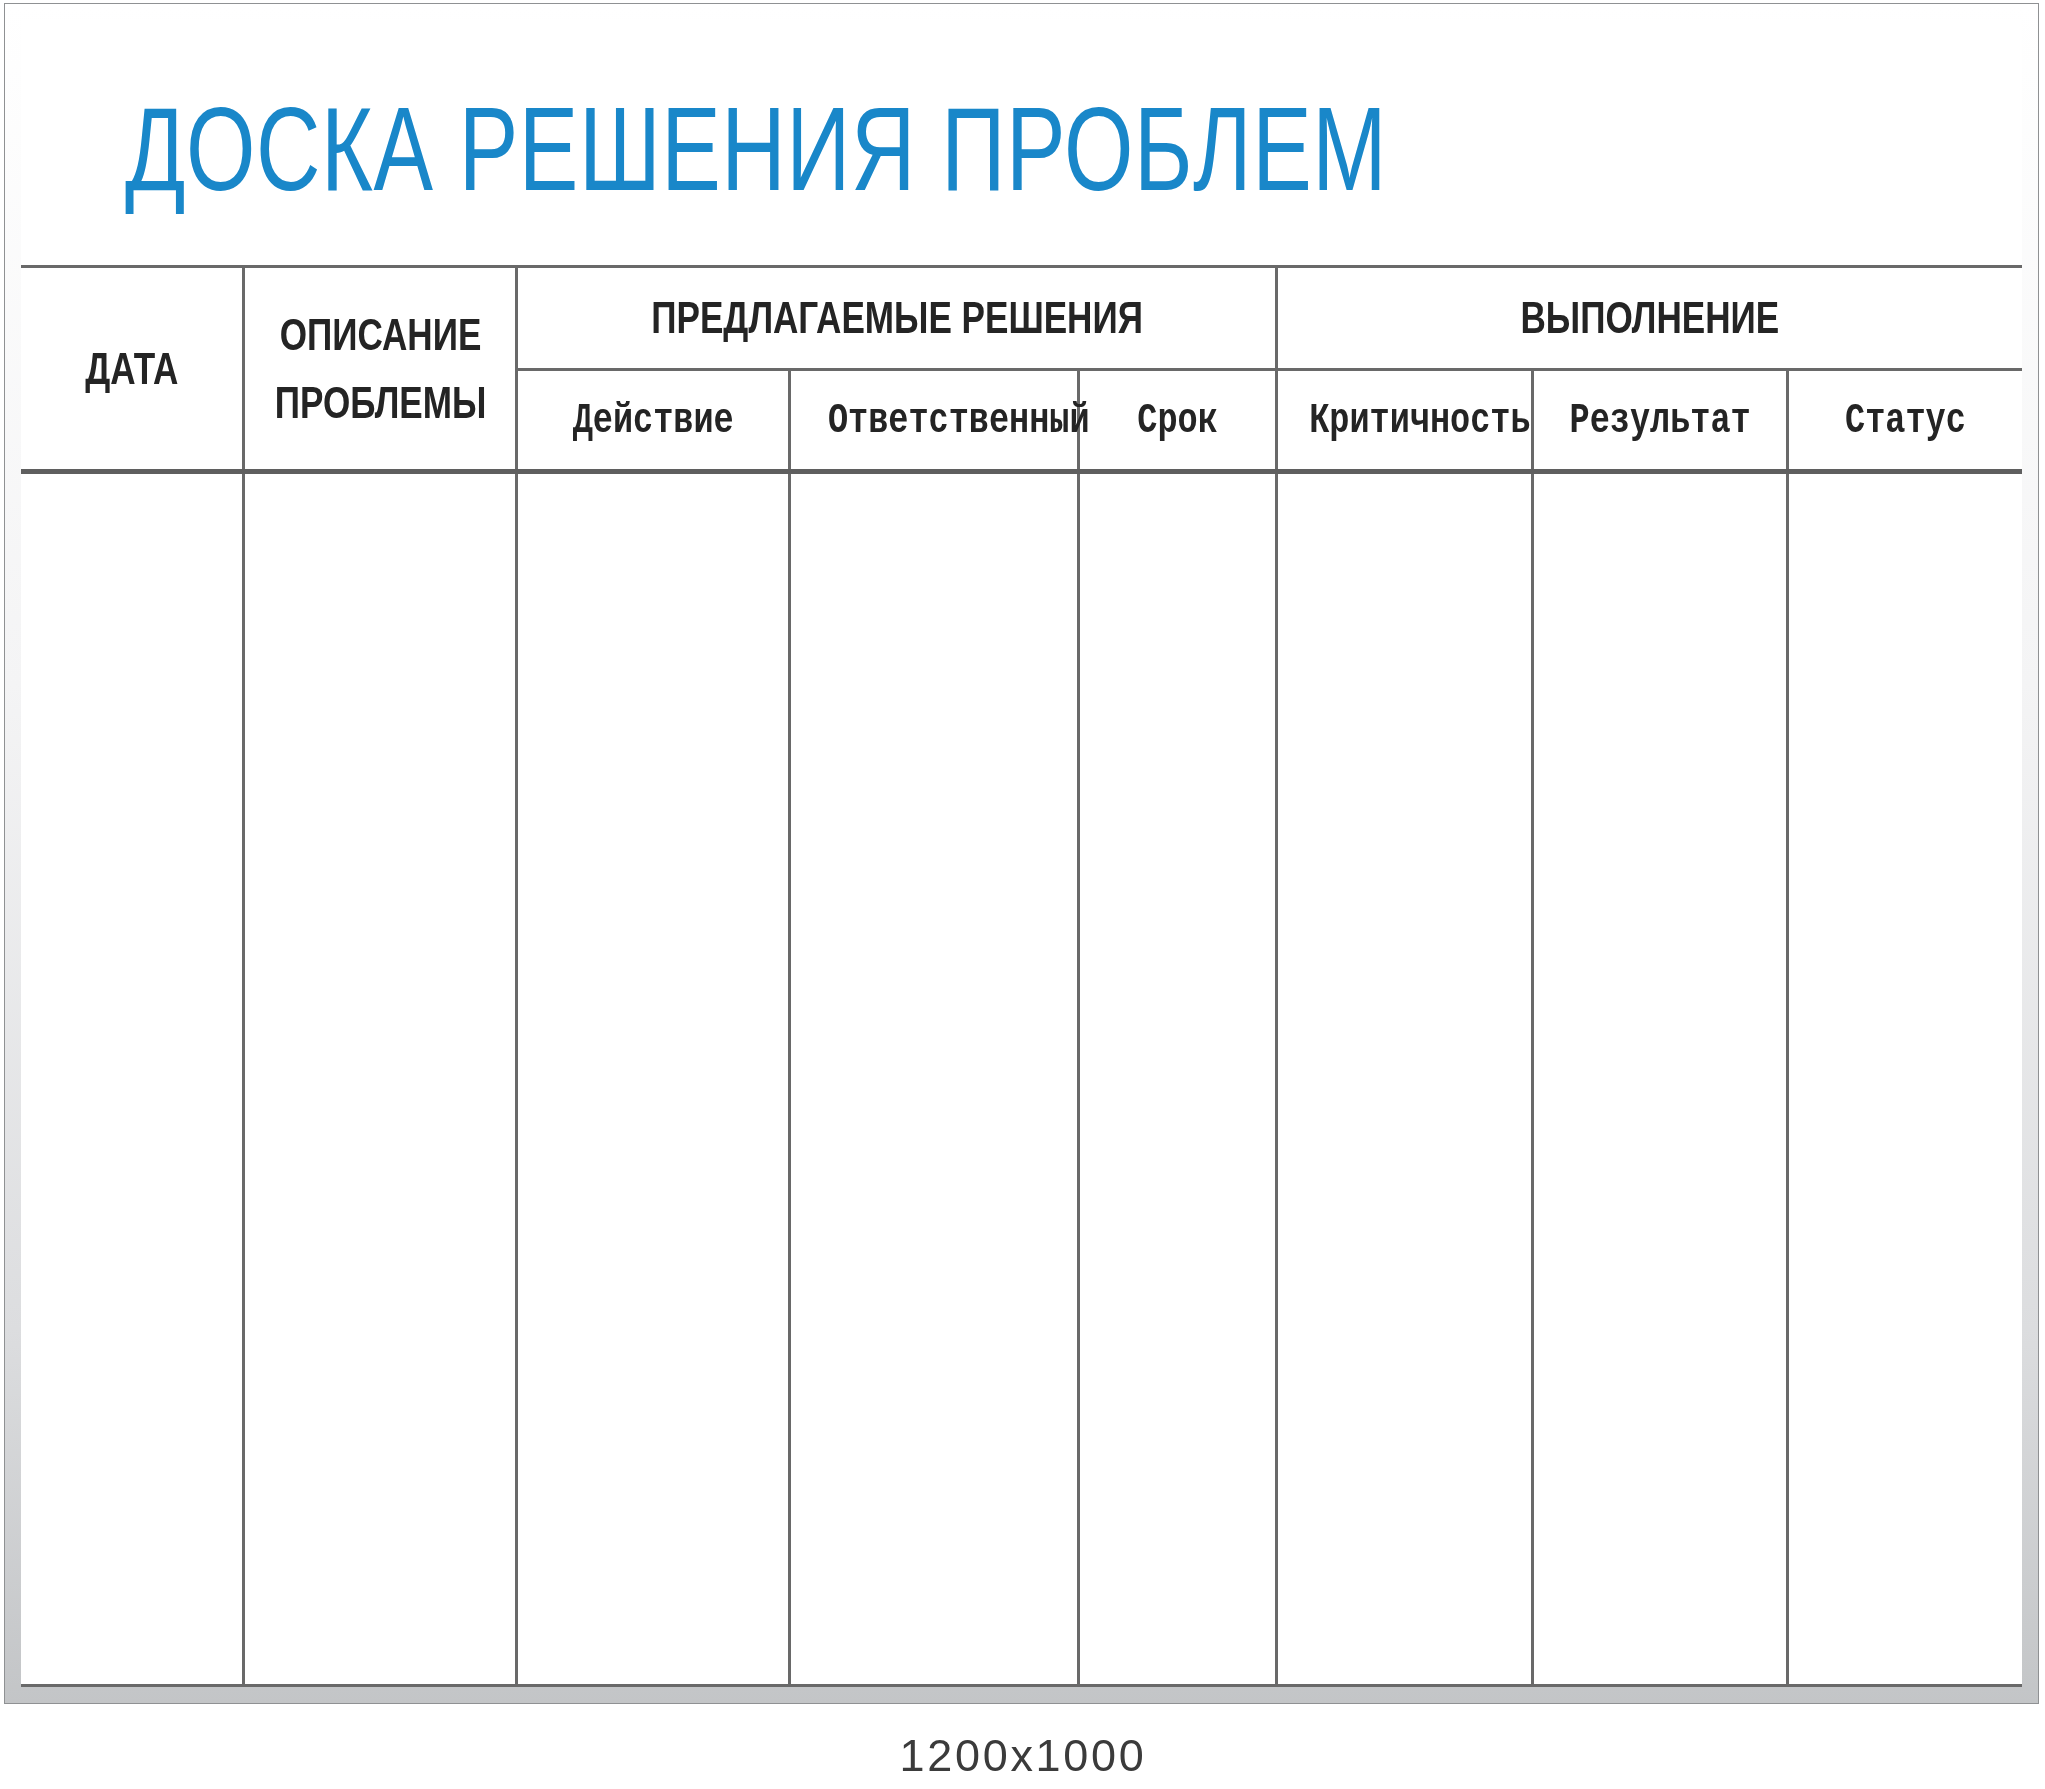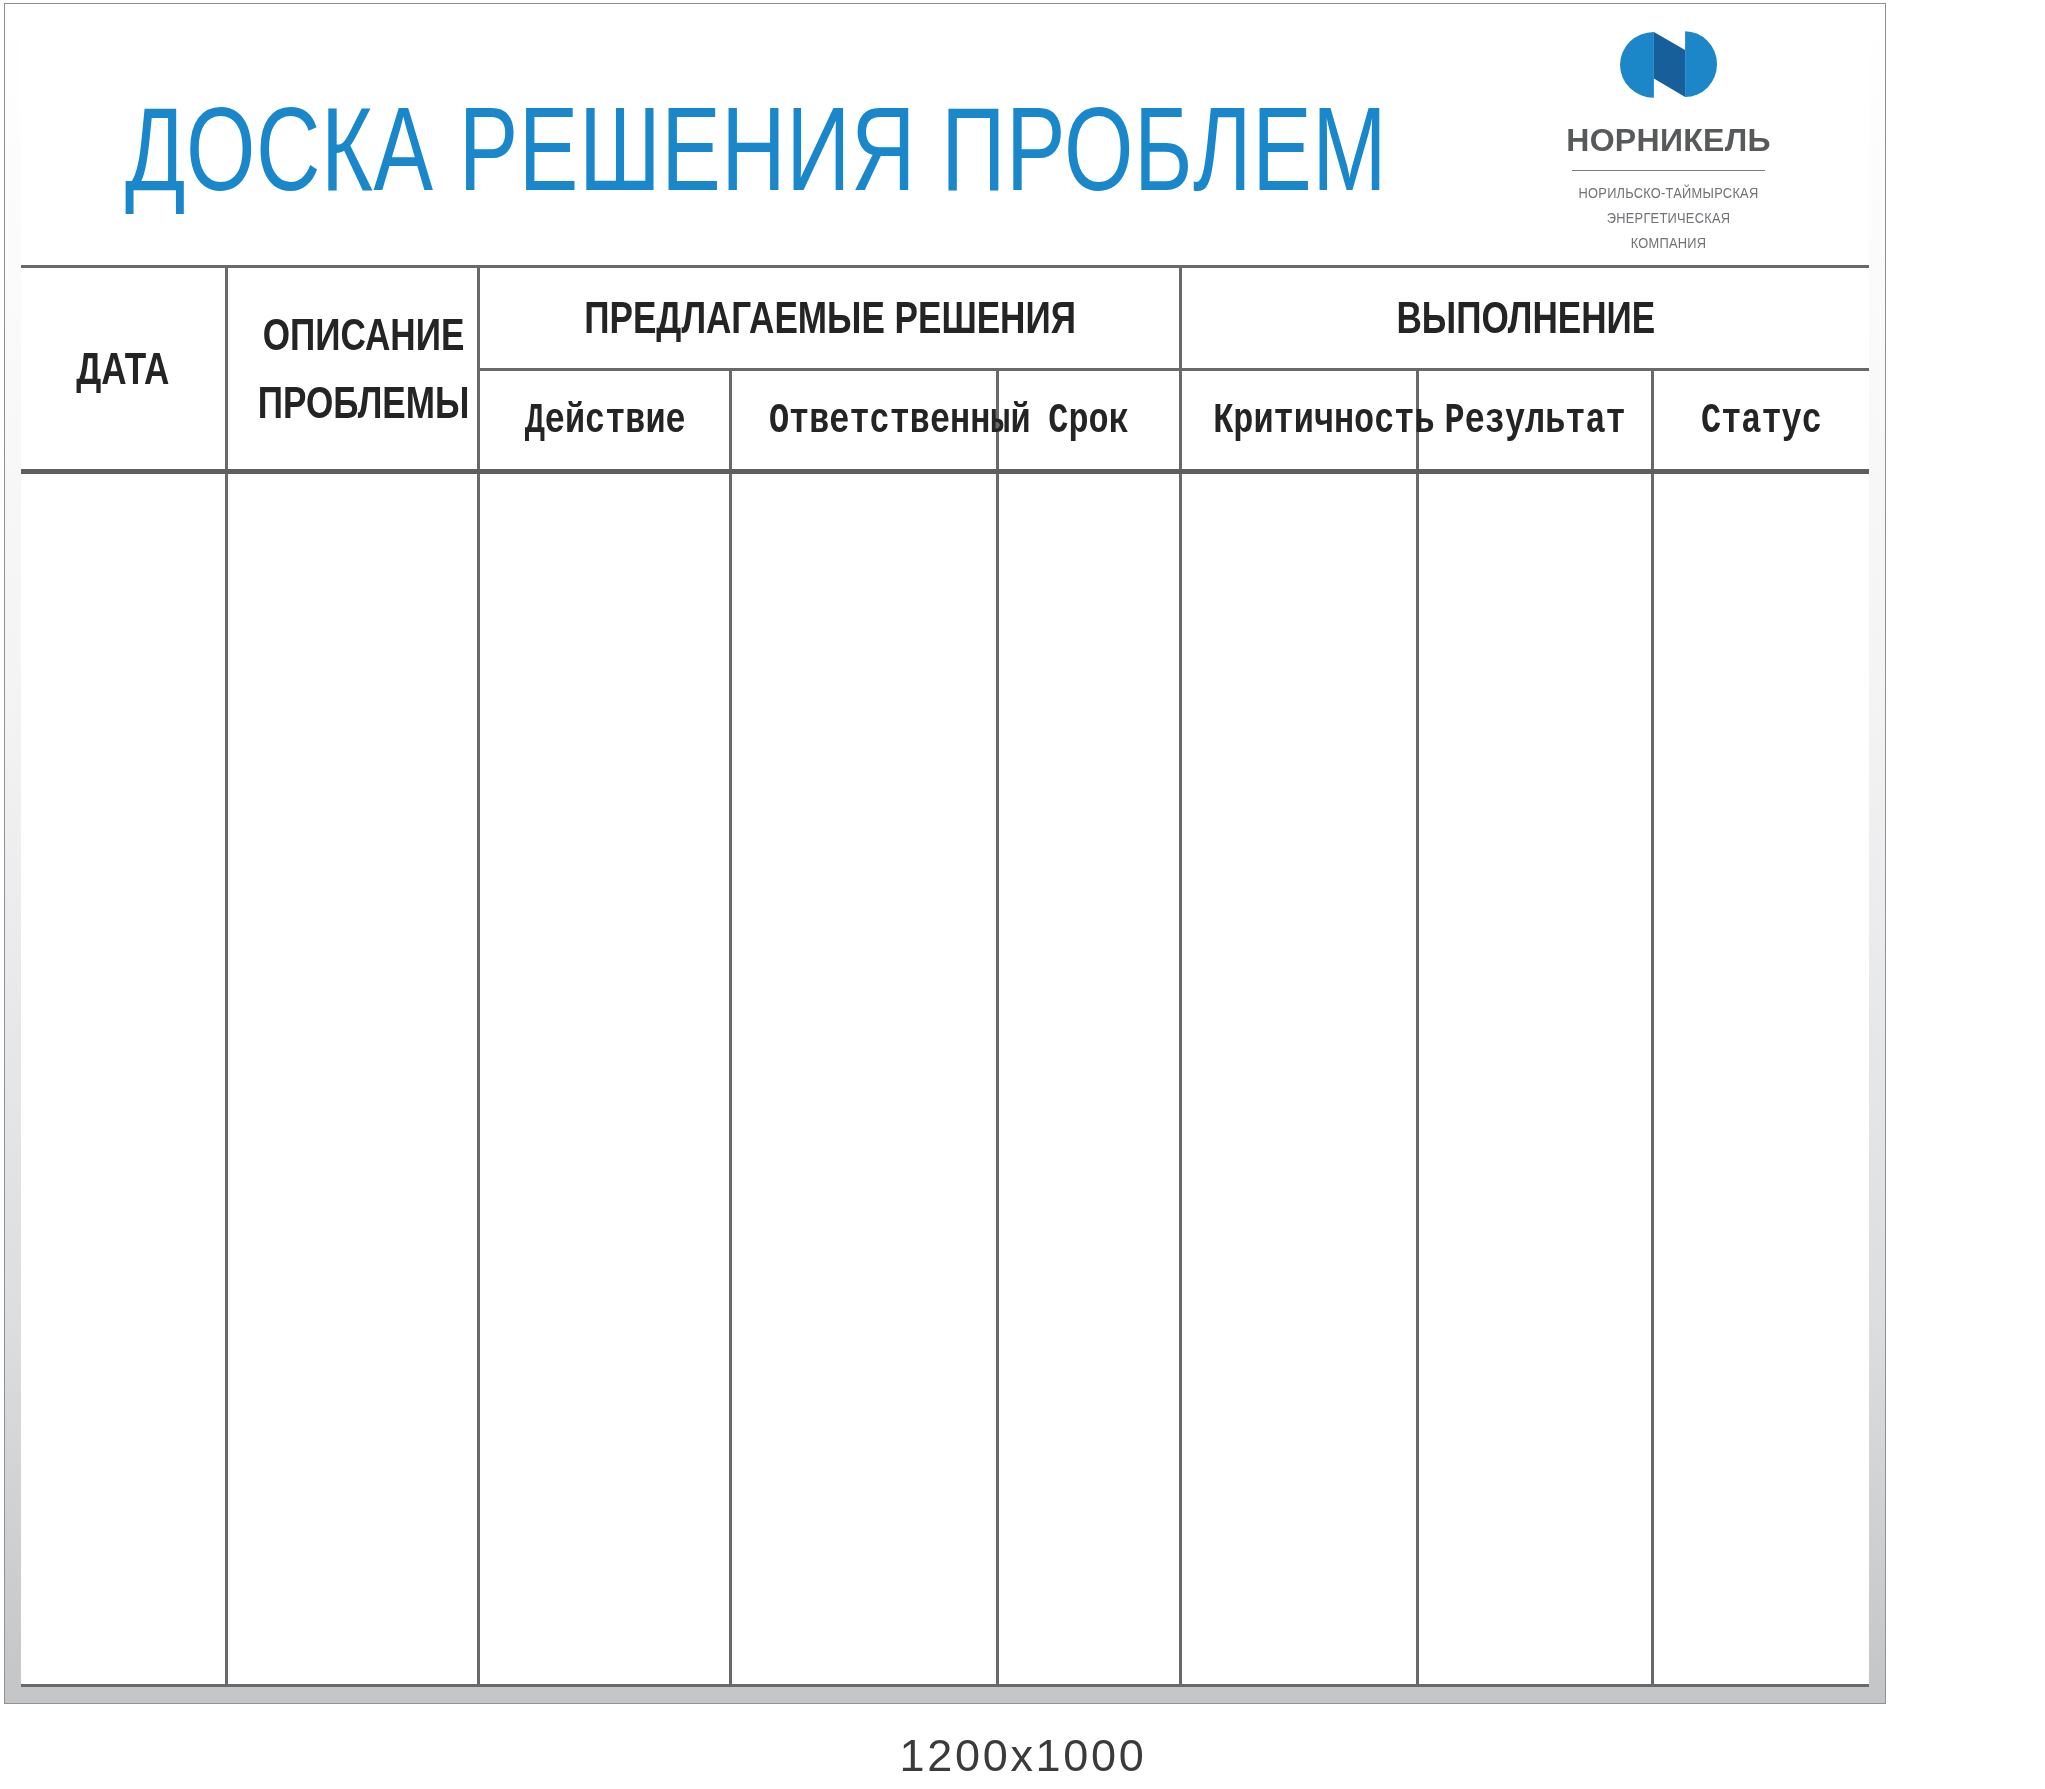--- a/index.html
+++ b/index.html
@@ -3,21 +3,21 @@
 <meta charset="utf-8">
 <style>
   html,body{margin:0;padding:0;}
   body{
     width:2046px;height:1789px;position:relative;overflow:hidden;
     background:#ffffff;font-family:"Liberation Sans",sans-serif;
   }
 
   
   .board{
-    position:absolute;left:4px;top:3.3px;width:1882px;height:1701px;
+    position:absolute;left:4px;top:3.3px;width:2035px;height:1701px;
     box-sizing:border-box;border:1.3px solid #8f9193;padding:16px;
     background:linear-gradient(to bottom,#ffffff 0%,#f4f4f5 40%,#dcdddf 78%,#c3c5c7 100%);
   }
   .surface{position:relative;width:100%;height:100%;background:#ffffff;}
 
   
   .header-zone{position:absolute;top:0;left:0;right:0;height:245px;}
   .main-title{
     position:absolute;left:104px;top:69px;
     font-size:119px;line-height:1;color:#1987c9;white-space:nowrap;
@@ -68,34 +68,20 @@
 </style>
 </head>
 <body>
 
 <div class="board">
   <div class="surface">
 
     <div class="header-zone">
       <div class="main-title">ДОСКА РЕШЕНИЯ ПРОБЛЕМ</div>
 
-      <div class="logo">
-        <svg class="n-mark" viewBox="0 0 146 100" xmlns="http://www.w3.org/2000/svg">
-          <path d="M 51 1 A 51 49.5 0 0 0 51 100 Z" fill="#1b87c9"></path>
-          <path d="M 98 0 A 48 49.5 0 0 1 98 99 Z" fill="#1b87c9"></path>
-          <path d="M 51 1 L 98 28 L 98 99 L 51 71 Z" fill="#175f9b"></path>
-        </svg>
-        <div class="brand">НОРНИКЕЛЬ</div>
-        <div class="logo-divider"></div>
-        <div class="logo-subtitle">
-          <div>НОРИЛЬСКО-ТАЙМЫРСКАЯ</div>
-          <div>ЭНЕРГЕТИЧЕСКАЯ</div>
-          <div>КОМПАНИЯ</div>
-        </div>
-      </div>
     </div>
 
     <div class="table-zone">
       <table class="prob">
         <colgroup>
           <col style="width:11.10%">
           <col style="width:13.66%">
           <col style="width:13.66%">
           <col style="width:14.42%">
           <col style="width:9.92%">

